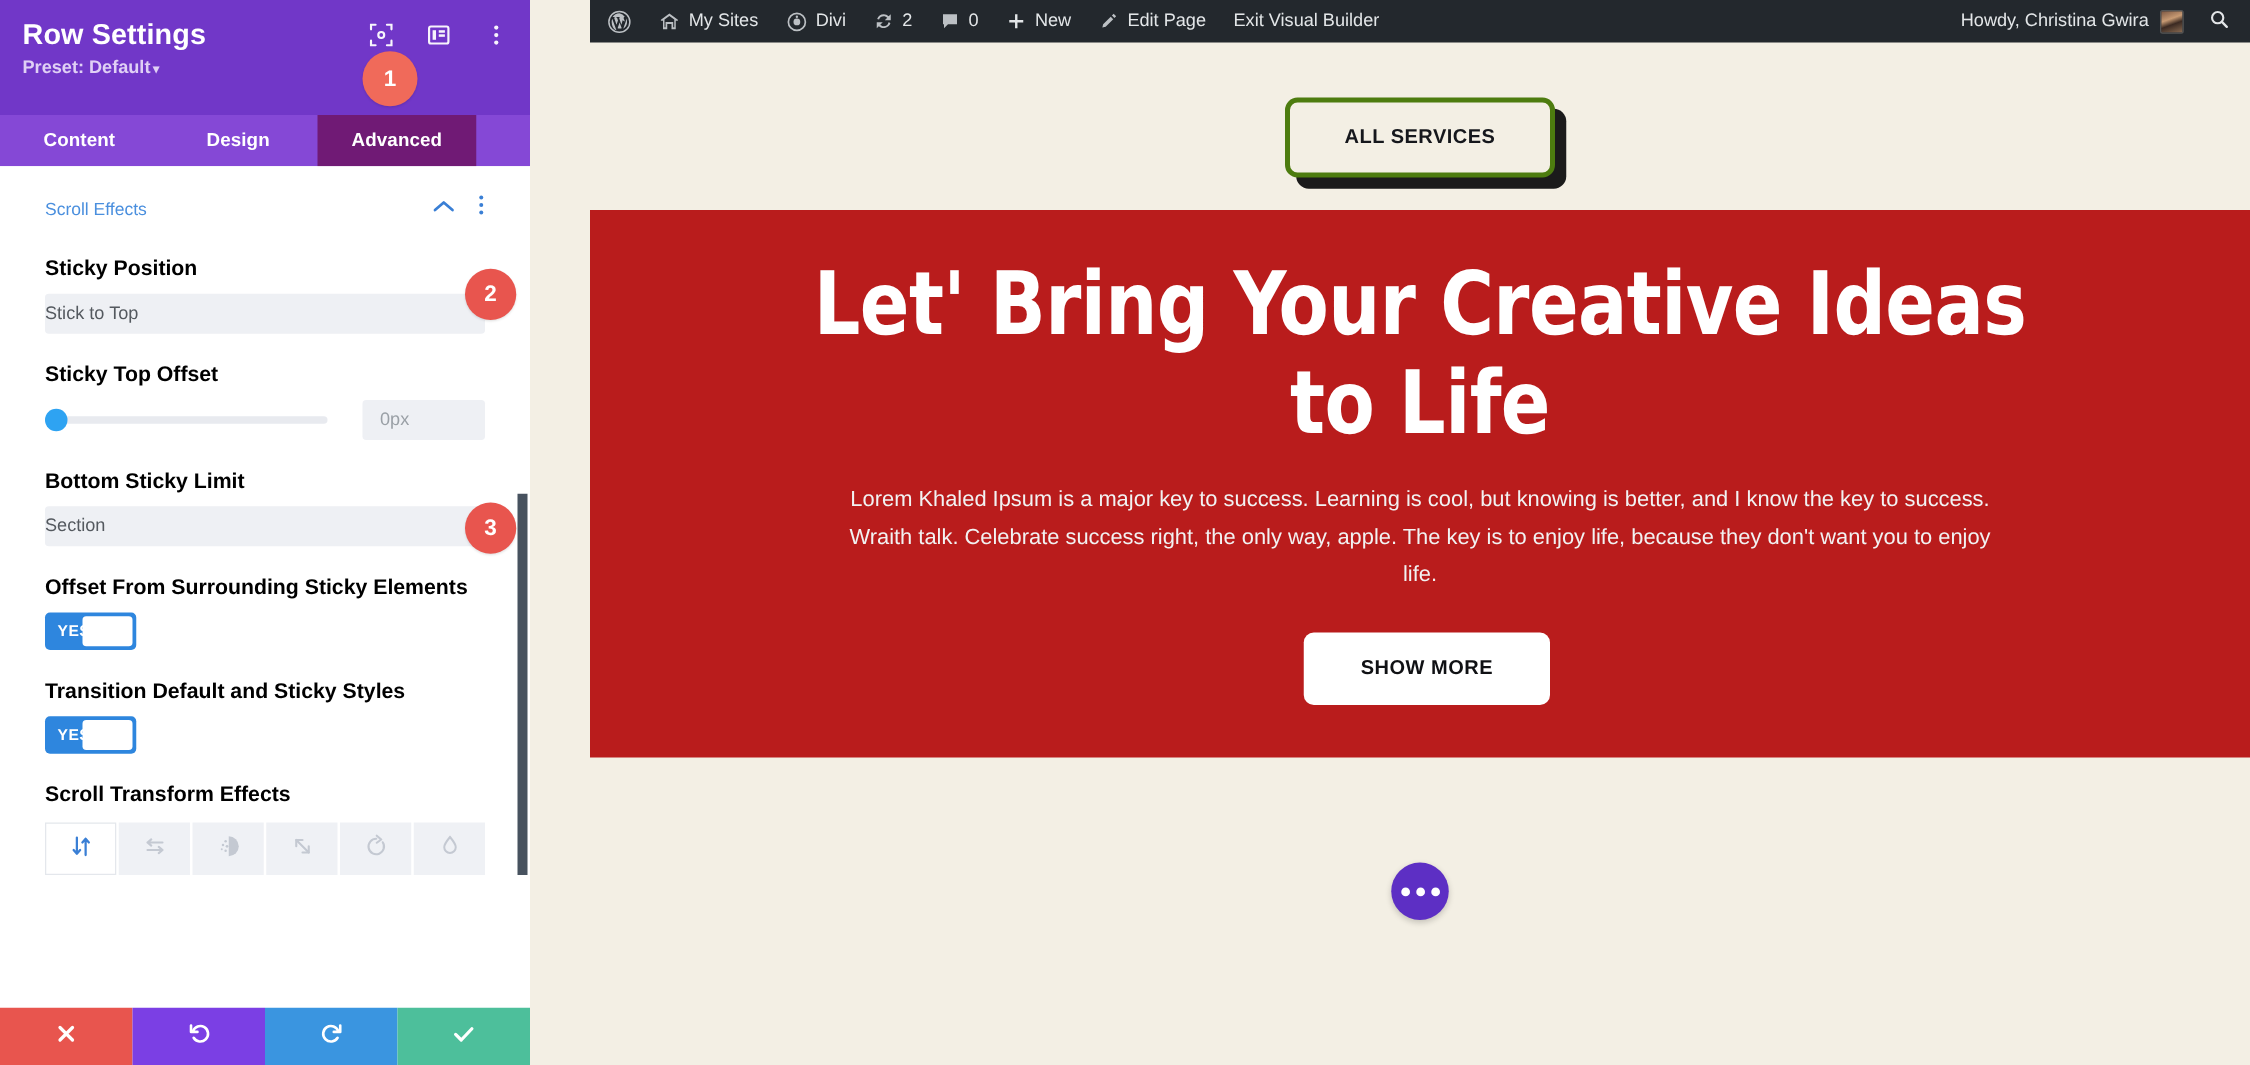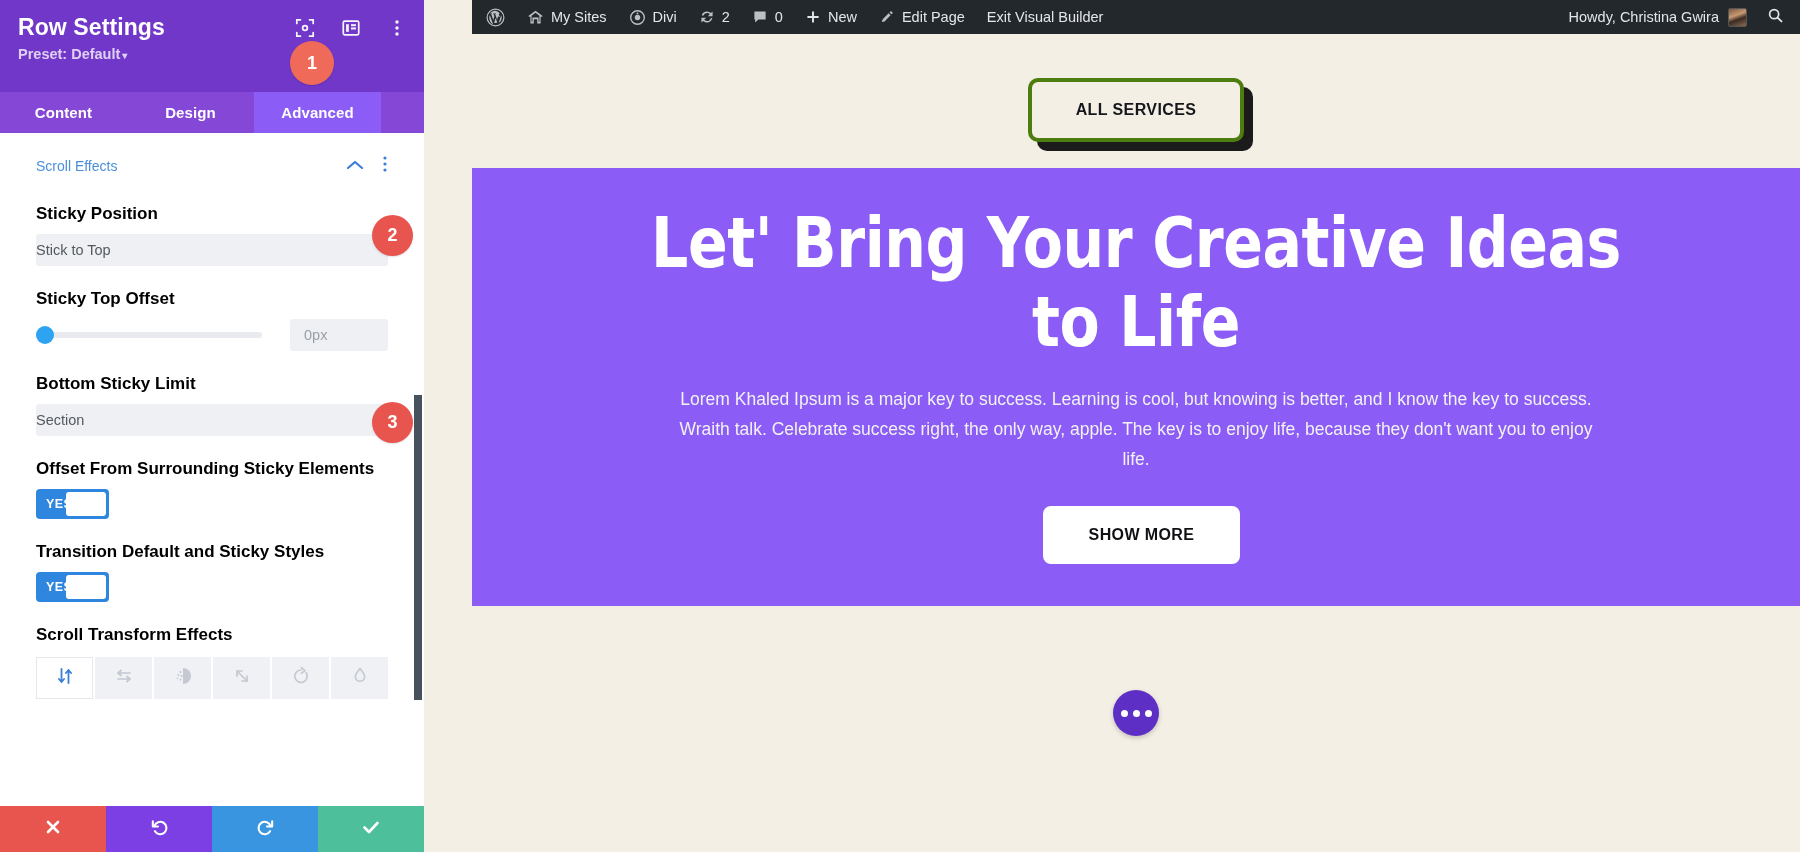--- a/index.html
+++ b/index.html
@@ -46,21 +46,21 @@
   .tabs {
     display: flex; background: #8548d6; height: 41px; flex: 0 0 auto;
   }
   .tab {
     flex: 0 0 auto; padding: 0 0;
     width: 127px;
     display: flex; align-items: center; justify-content: center;
     color: #fff; font-size: 15px; font-weight: bold; cursor: pointer;
     letter-spacing: .1px;
   }
-  .tab.active { background: #8b5cf6; }
+  .tab.active { background: #701a75; }
 
   .panel-body {
     flex: 1 1 auto; position: relative; overflow: hidden; background: #fff;
     padding: 0 36px;
   }
   .section-head {
     display: flex; align-items: center; justify-content: space-between;
     padding: 22px 0 4px 0;
   }
   .section-title { color: #4a8fde; font-size: 14px; font-weight: normal; }
@@ -177,21 +177,21 @@
     position: relative;
     background: #f3efe4;
     border: 4px solid #4d7c0f;
     border-radius: 10px;
     padding: 19px 44px;
     font-size: 16px; font-weight: bold; color: #15171c;
     letter-spacing: .4px; cursor: pointer;
     box-shadow: 9px 9px 0 0 #1b1b1b;
   }
   .hero {
-    background: #8b5cf6; padding: 36px 0 42px 0;
+    background: #b91c1c; padding: 36px 0 42px 0;
   }
   .hero-title {
     color: #fff; text-align: center;
     font-family: "Liberation Sans Narrow", "DejaVu Sans Condensed", "Liberation Sans", sans-serif;
     font-size: 70px; font-weight: bold; line-height: 79px;
     letter-spacing: -.5px;
     max-width: 1120px; margin: 0 auto;
     transform: scaleX(.93); transform-origin: center;
   }
   .hero-text {

